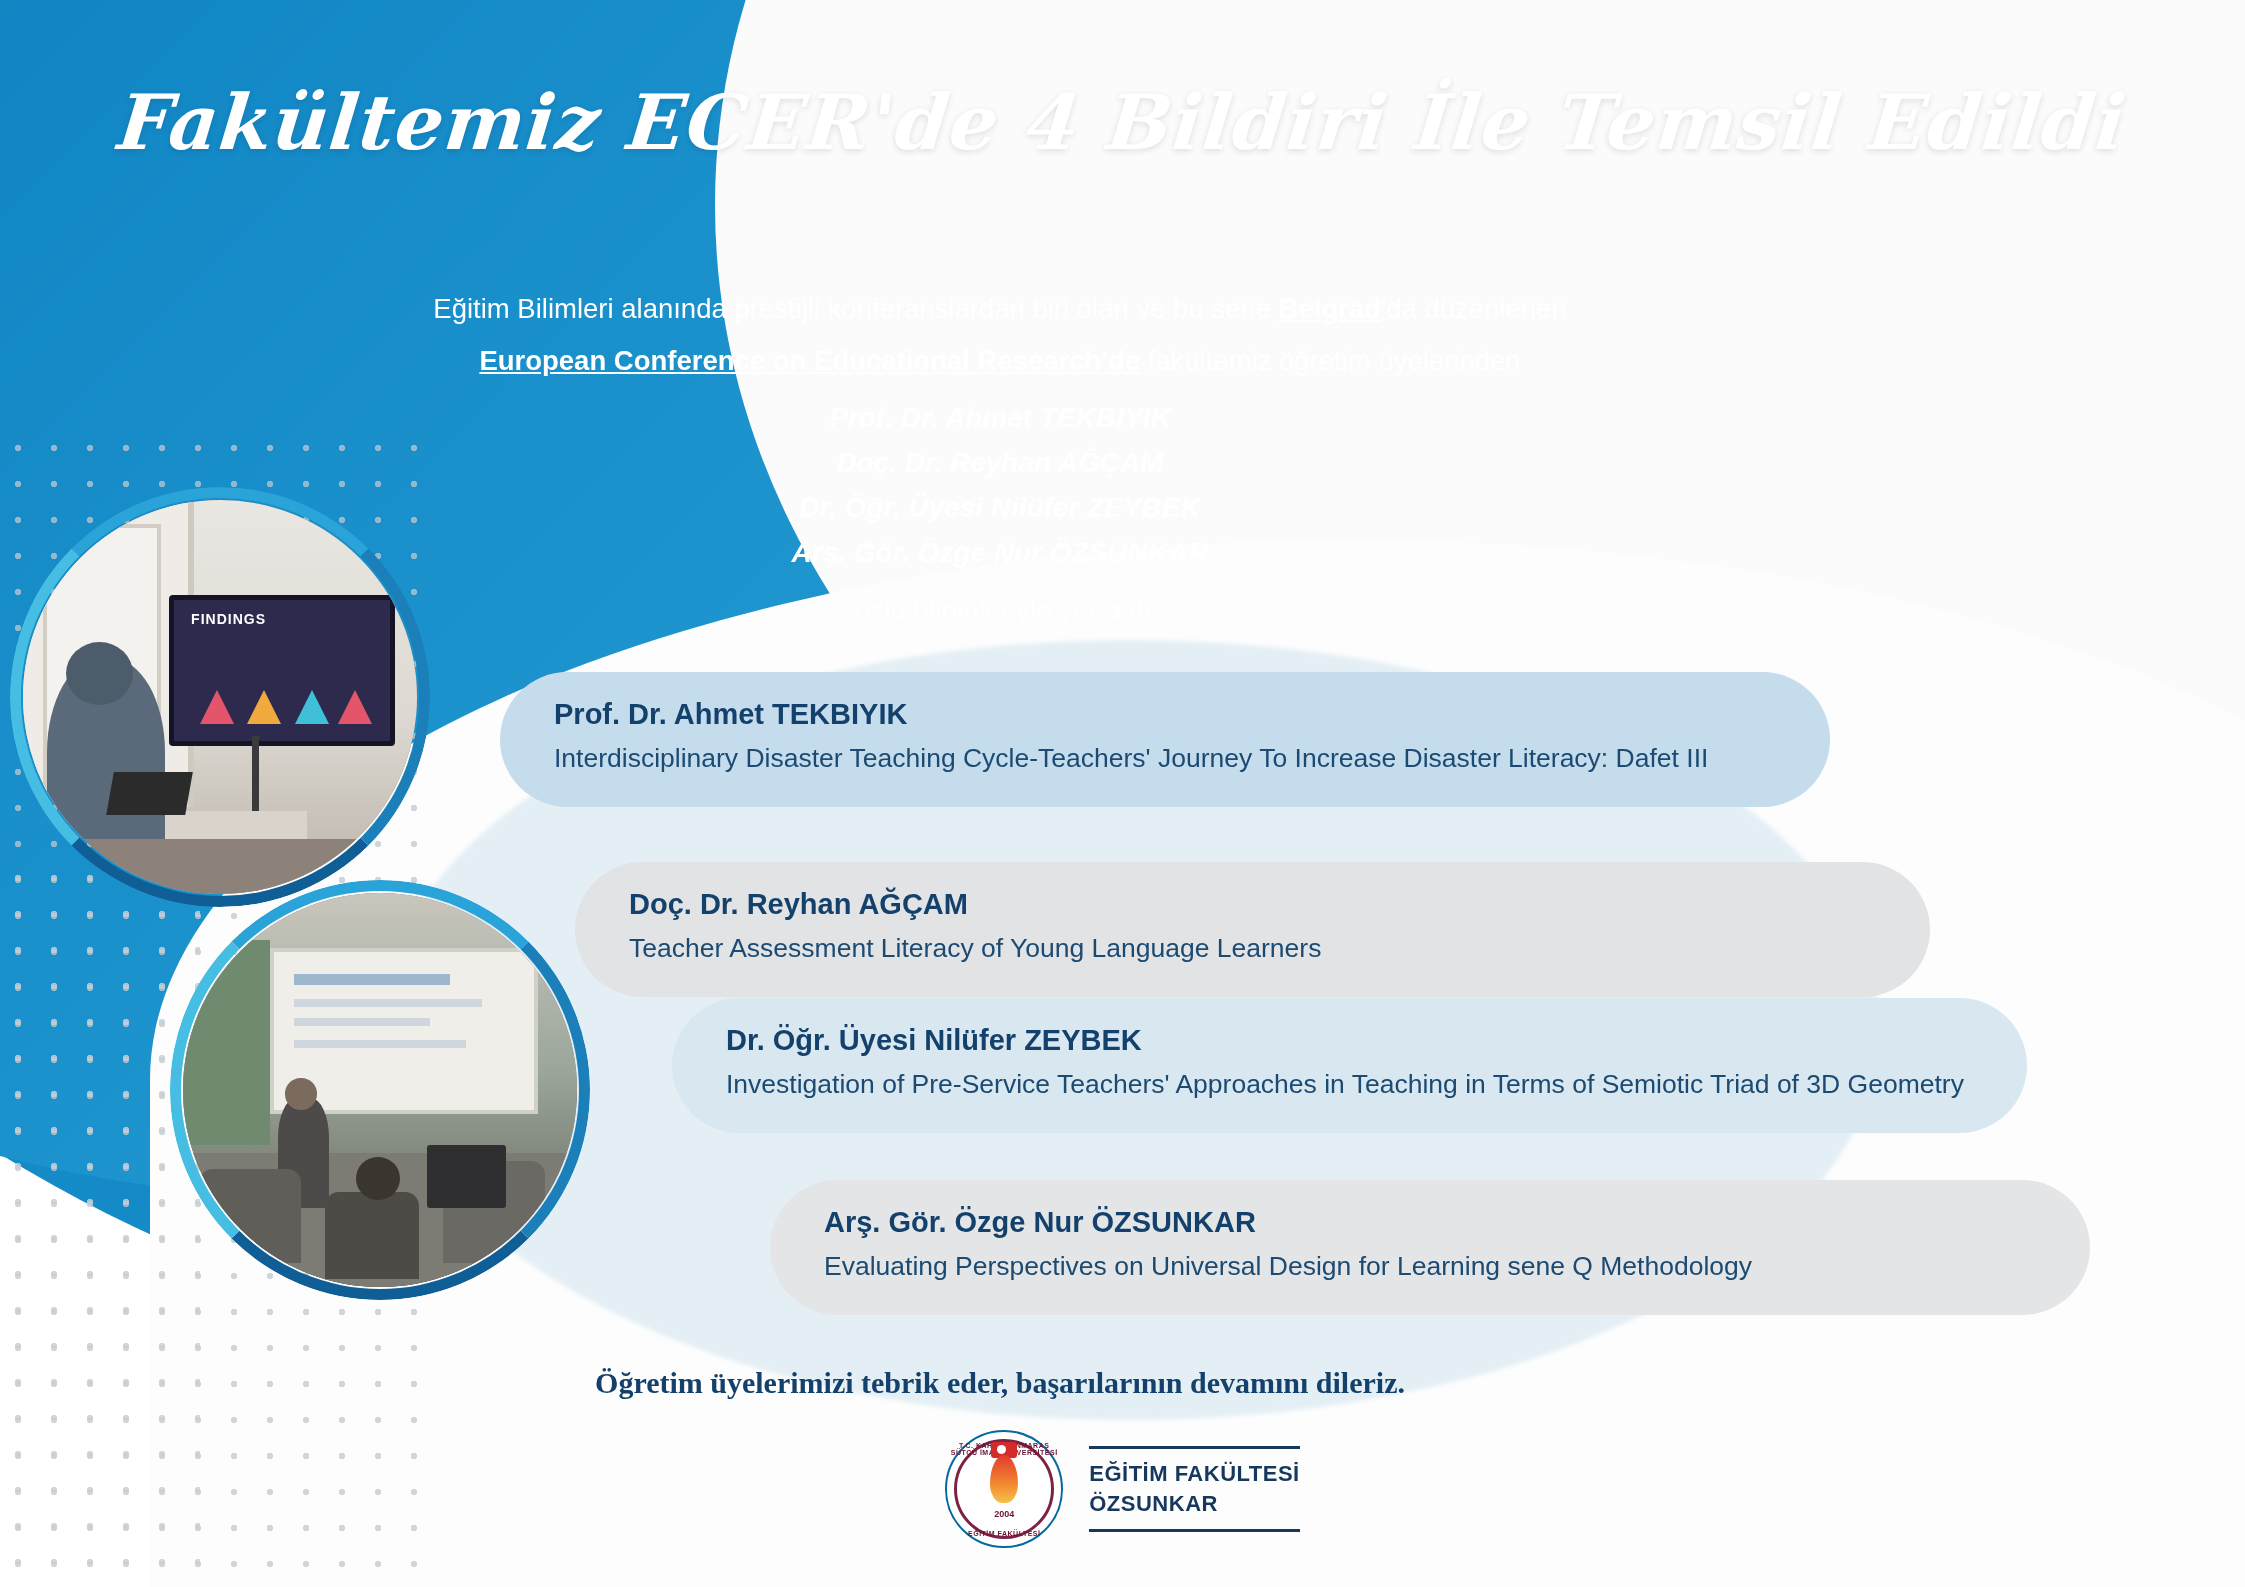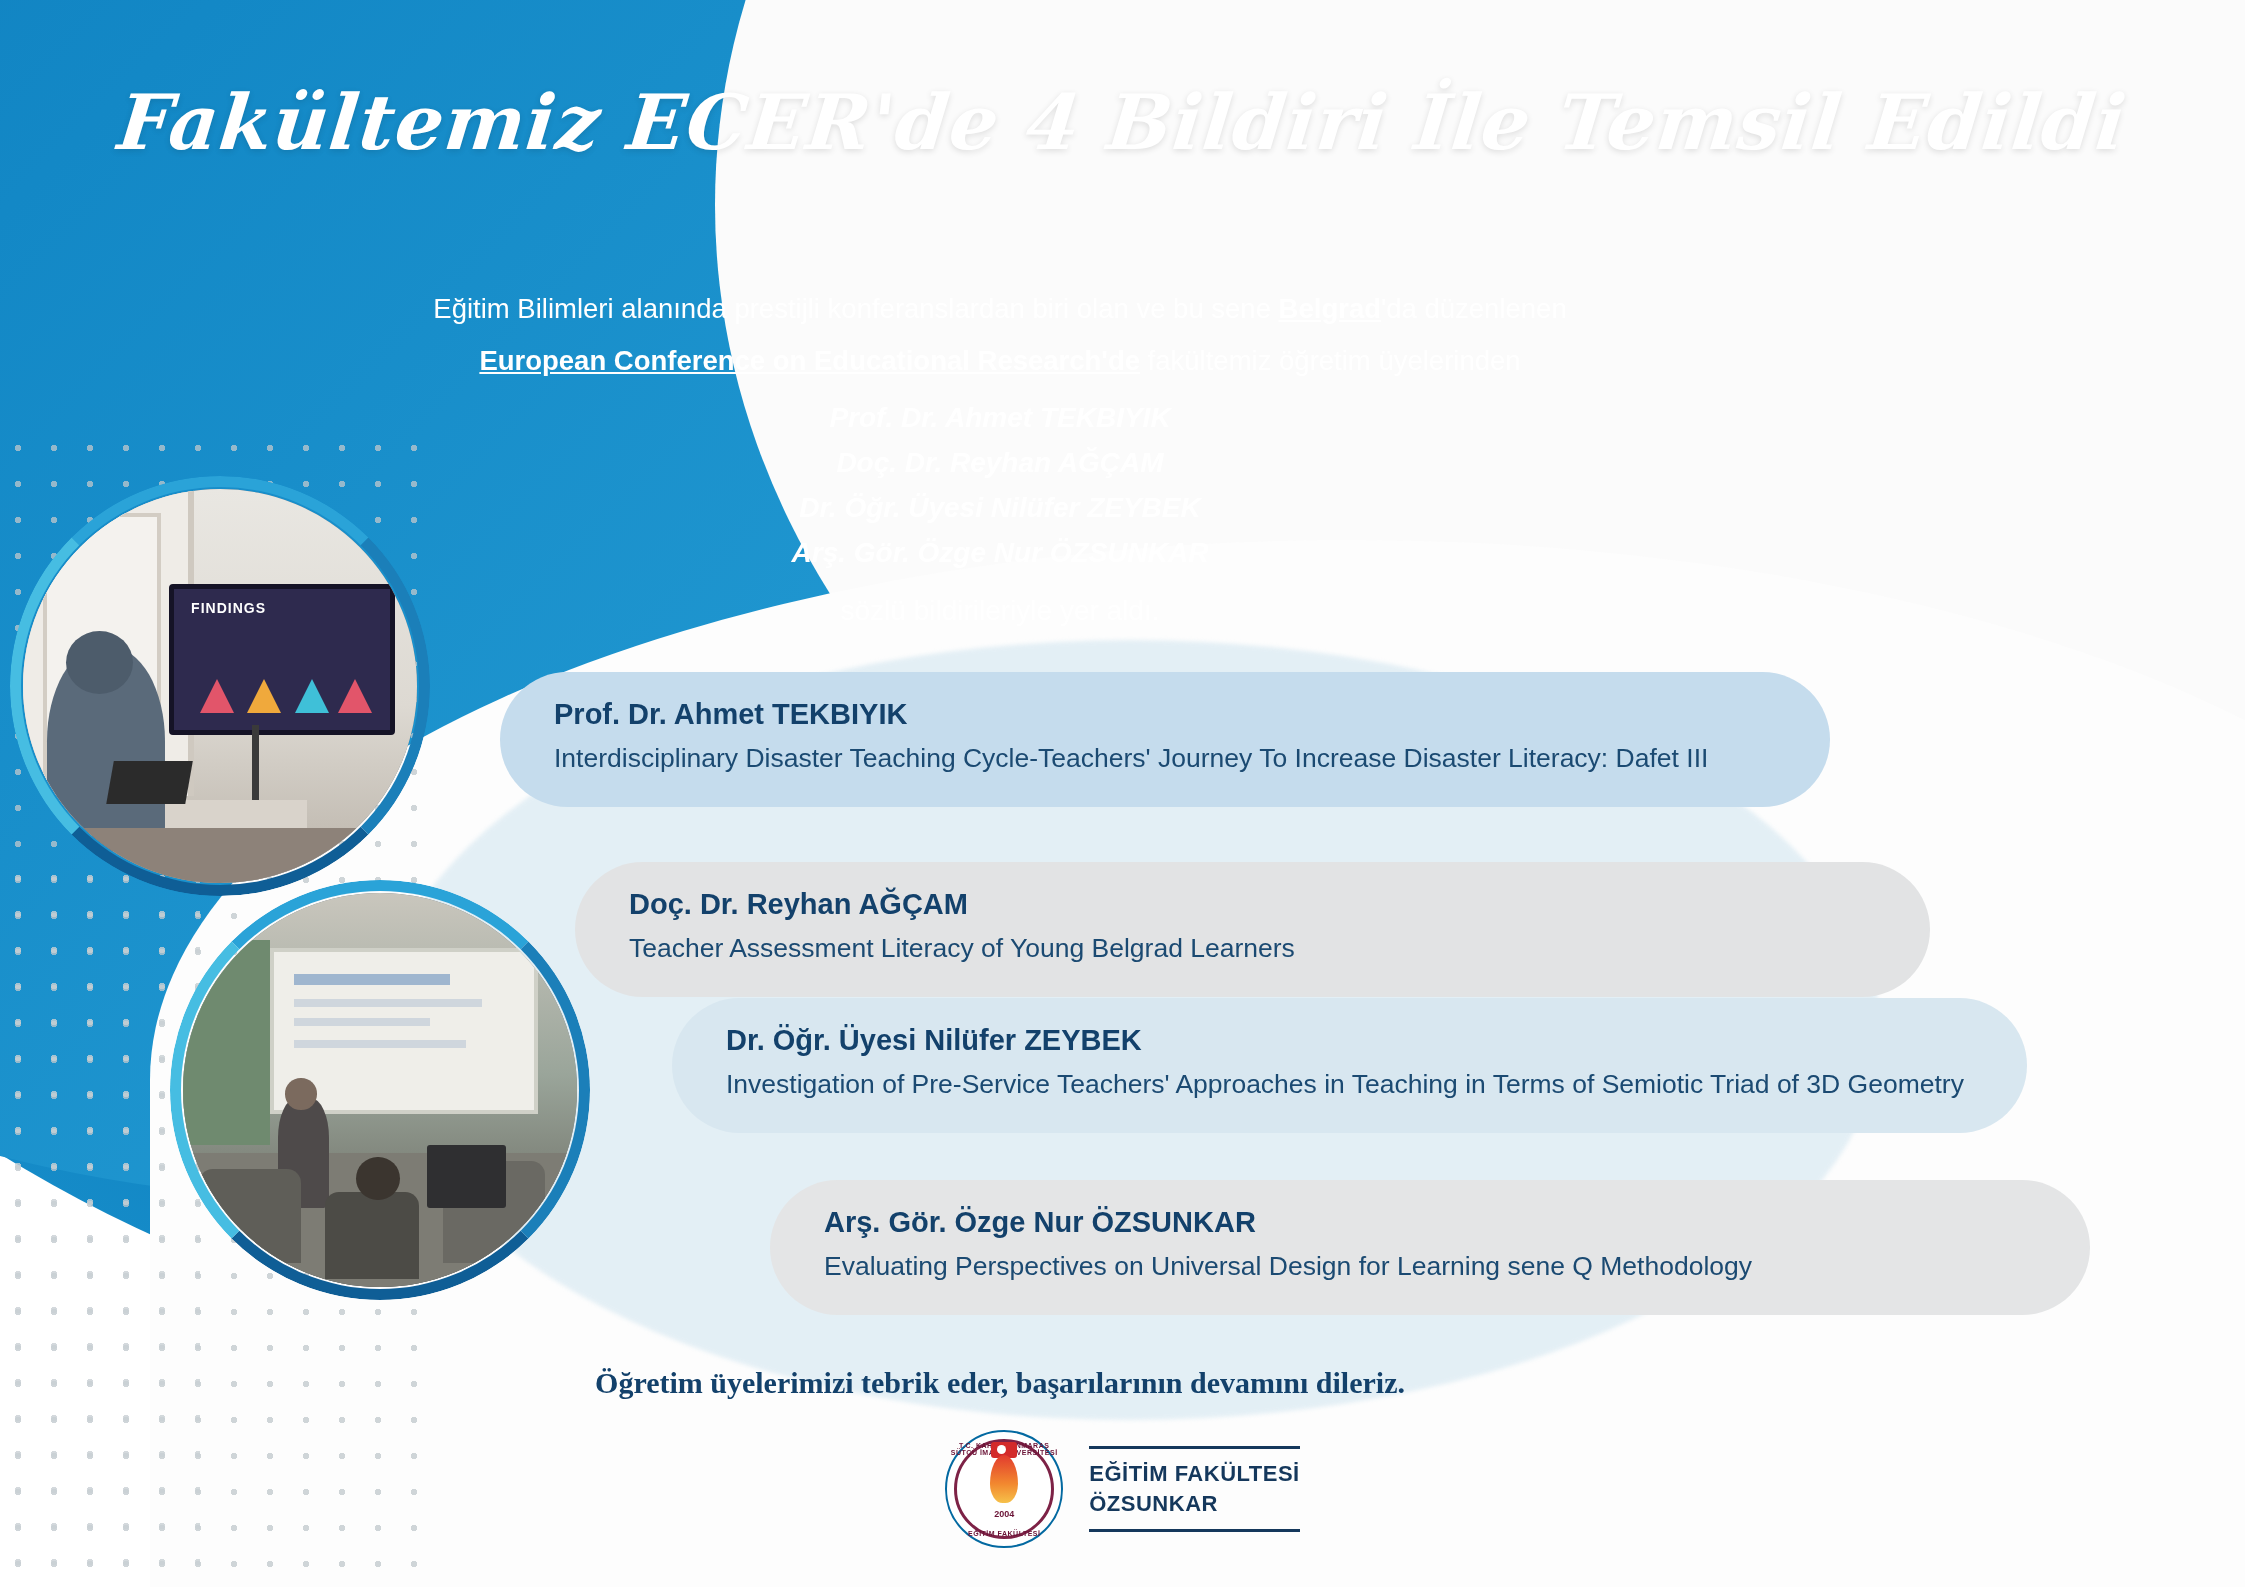--- a/index.html
+++ b/index.html
@@ -201,21 +201,21 @@
     box-sizing: border-box;
     z-index: 4;
   }
   .photo .inner {
     position: absolute;
     inset: 13px;
     border-radius: 50%;
     overflow: hidden;
     background: #6d7b83;
   }
-  .photo-1 { left: 10px; top: 476px; width: 420px; height: 420px; }
+  .photo-1 { left: 10px; top: 487px; width: 420px; height: 420px; }
   .photo-2 { left: 170px; top: 880px; width: 420px; height: 420px; }
 
   
   .p1-wall { position:absolute; inset:0; background: linear-gradient(180deg,#e9e7e2 0%, #ddd9d2 55%, #b9b2a8 100%); }
   .p1-door { position:absolute; left:0; top:0; width:42%; height:78%; background:#efece7; border-right:6px solid #cfc9c0;}
   .p1-door2 { position:absolute; left:5%; top:6%; width:28%; height:66%; background:#f4f2ee; border:4px solid #d3cdc4;}
   .p1-screen { position:absolute; left:37%; top:24%; width:55%; height:36%; background:#2e2a4e; border:5px solid #151326; border-radius:4px;}
   .p1-screen .label { position:absolute; left:8%; top:8%; color:#fff; font-size:14px; font-weight:bold; letter-spacing:1px;}
   .p1-tri { position:absolute; bottom:12%; width:0; height:0; border-left:17px solid transparent; border-right:17px solid transparent; }
   .p1-t1 { left:12%; border-bottom:34px solid #e2556a; }
@@ -418,21 +418,21 @@
     <div class="ring"></div>
   </div>
 
   <div class="pill pill-1">
     <div class="who">Prof. Dr. Ahmet TEKBIYIK</div>
     <div class="what">Interdisciplinary Disaster Teaching Cycle-Teachers' Journey To Increase Disaster Literacy: Dafet III</div>
   </div>
 
   <div class="pill pill-2">
     <div class="who">Doç. Dr. Reyhan AĞÇAM</div>
-    <div class="what">Teacher Assessment Literacy of Young Belgrad Learners</div>
+    <div class="what">Teacher Assessment Literacy of Young Language Learners</div>
   </div>
 
   <div class="pill pill-3">
     <div class="who">Dr. Öğr. Üyesi Nilüfer ZEYBEK</div>
     <div class="what">Investigation of Pre-Service Teachers' Approaches in Teaching in Terms of Semiotic Triad of 3D Geometry</div>
   </div>
 
   <div class="pill pill-4">
     <div class="who">Arş. Gör. Özge Nur ÖZSUNKAR</div>
     <div class="what">Evaluating Perspectives on Universal Design for Learning sene Q Methodology</div>

